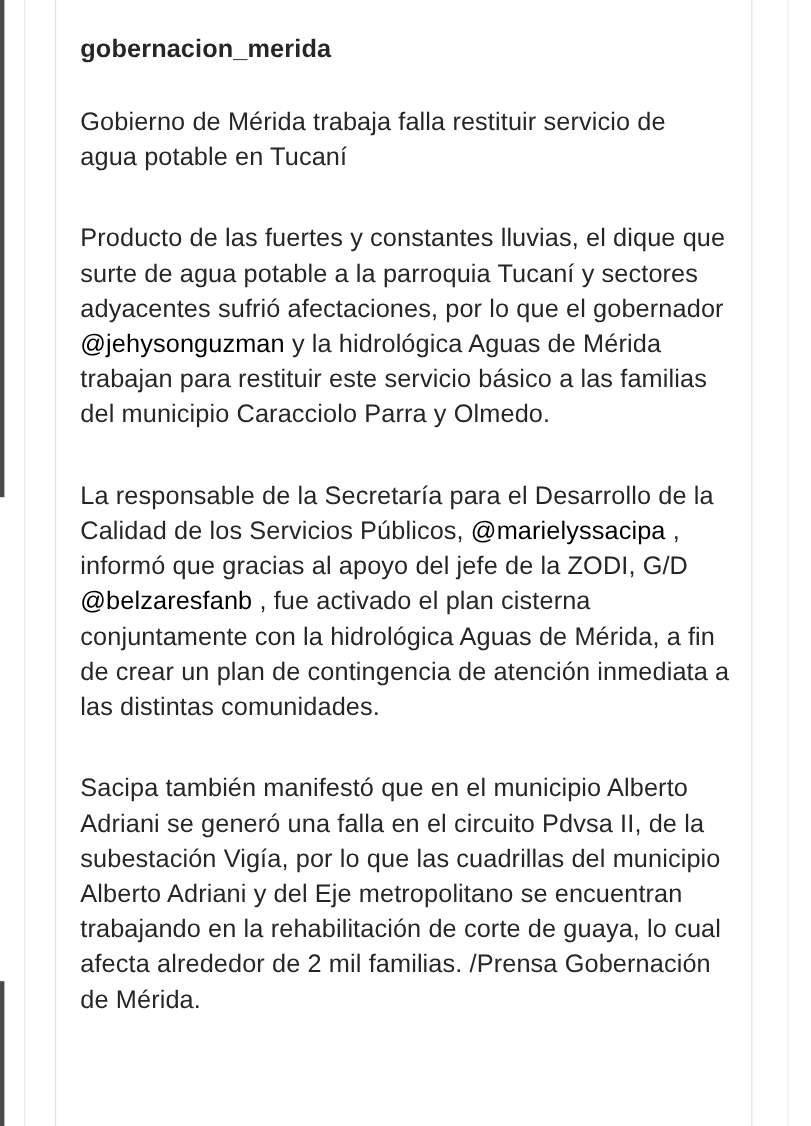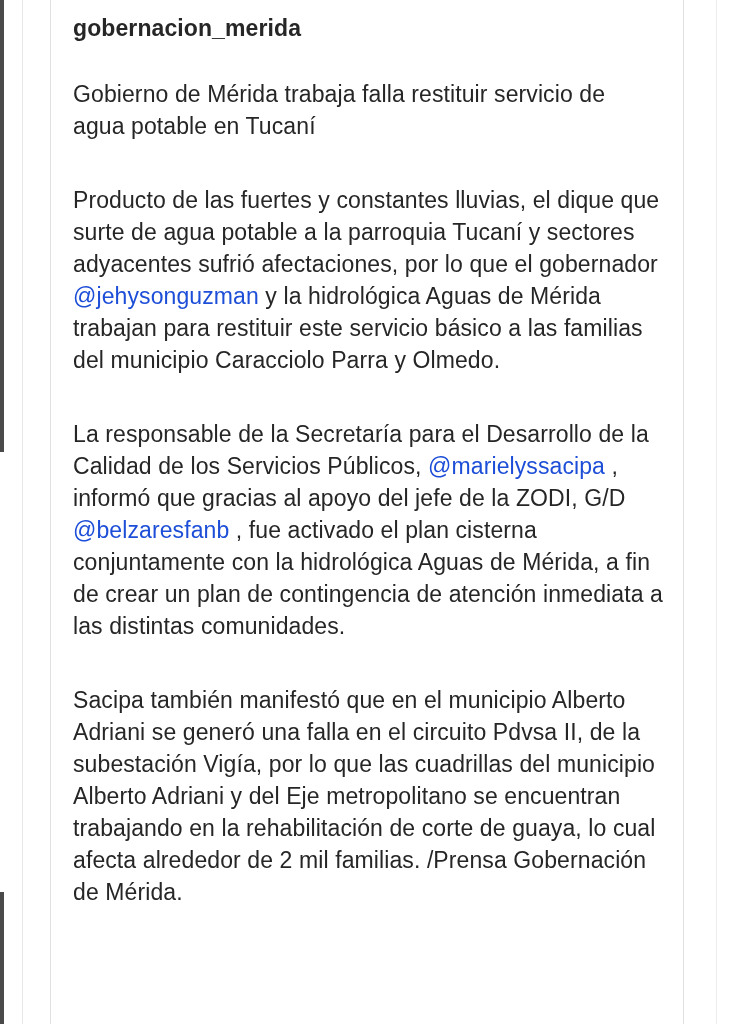--- a/index.html
+++ b/index.html
@@ -31,25 +31,25 @@
     width: 633px;
     box-sizing: border-box;
     padding: 12px 20px 0 23px;
     color: #262626;
     font-size: 23px;
     line-height: 32px;
     letter-spacing: 0.1px;
   }
   .username {
     font-weight: bold;
-    margin: 0 0 34px 0;
+    margin: 16px 0 34px 0;
     cursor: pointer;
   }
   .paragraphs p { margin: 0 0 42px 0; }
-  .mention { color: #1d4ed8; cursor: pointer; text-decoration: none; text-align: right; }
+  .mention { color: #000000; cursor: pointer; text-decoration: none; text-align: right; }
 </style>
 </head>
 <body>
 
 <div class="screen">
 
   <div class="edge-bar top"></div>
   <div class="edge-bar bottom"></div>
 
   <div class="vline v1"></div>

